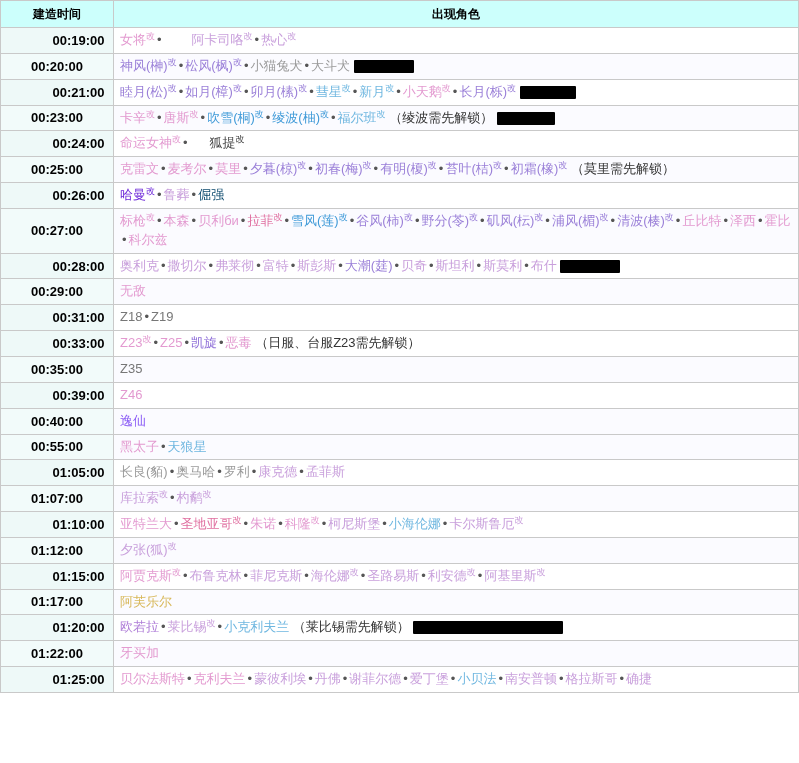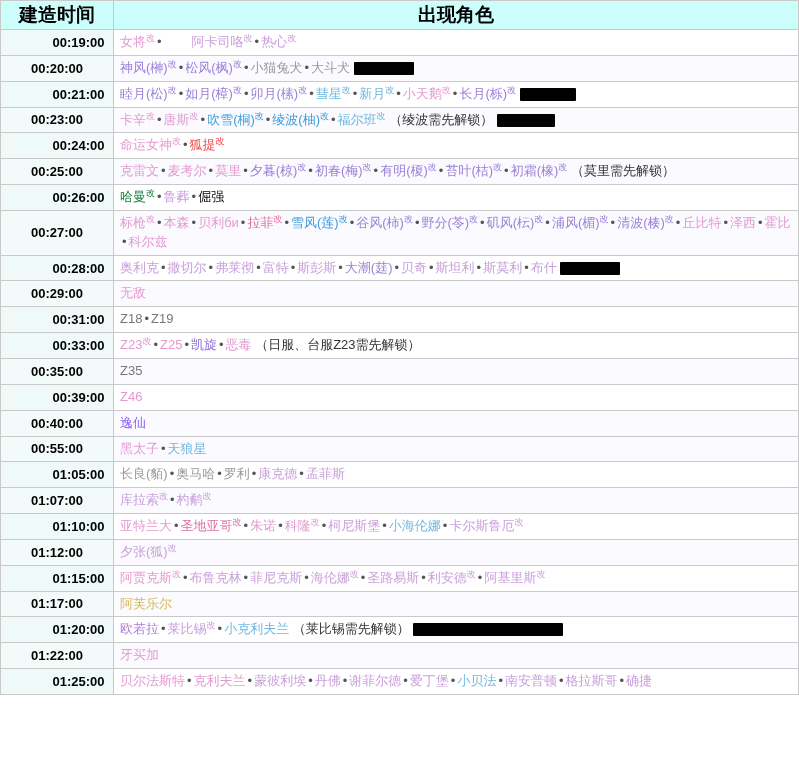--- a/index.html
+++ b/index.html
@@ -1,20 +1,20 @@
 <!DOCTYPE html>
 <html><head>
 <meta charset="utf-8">
 <style>
   html,body{margin:0;padding:0;background:#ffffff;}
   body{font-family:"Liberation Sans","DejaVu Sans",sans-serif;}
   .wrap{width:799px;}
   table{border-collapse:collapse;width:799px;table-layout:fixed;}
   th,td{border:1px solid #c9c9c9;font-size:13px;}
-  thead th{background:#ccfffc;color:#000;font-weight:bold;font-size:19px;height:24px;text-align:center;}
+  thead th{background:#ccfffc;color:#000;font-weight:bold;font-size:12px;height:24px;text-align:center;}
   th.c-time{width:110px;}
   td.c-time{width:110px;text-align:center;background:#f2fbfa;font-weight:bold;font-size:13px;color:#000;height:22px;}
   td.c-chars{padding:3px 6px;line-height:1.45;background:#fbfbff;}
   tr.alt td.c-time{background:#eef9f8;padding-left:44px;}
   tr.alt td.c-chars{background:#ffffff;}
   .ch{white-space:nowrap;}
   .sep{color:#555;padding:0 2px;}
   .sup{font-size:9px;vertical-align:super;line-height:0;}
   .note{color:#333;}
   .redact{display:inline-block;background:#000;height:13px;vertical-align:middle;border-radius:1px;}
@@ -42,29 +42,29 @@
         <tr class="alt">
           <td class="c-time">00:21:00</td>
           <td class="c-chars"><span class="ch" style="color: rgb(154, 127, 216);">睦月(松)<span class="sup">改</span></span><span class="sep">•</span><span class="ch" style="color: rgb(154, 127, 216);">如月(樟)<span class="sup">改</span></span><span class="sep">•</span><span class="ch" style="color: rgb(154, 127, 216);">卯月(榡)<span class="sup">改</span></span><span class="sep">•</span><span class="ch" style="color: rgb(111, 183, 224);">彗星<span class="sup">改</span></span><span class="sep">•</span><span class="ch" style="color: rgb(111, 183, 224);">新月<span class="sup">改</span></span><span class="sep">•</span><span class="ch" style="color: rgb(227, 154, 208);">小天鹅<span class="sup">改</span></span><span class="sep">•</span><span class="ch" style="color: rgb(154, 127, 216);">长月(栎)<span class="sup">改</span></span> <span class="redact" style="width: 56px;"></span></td>
         </tr>
         <tr>
           <td class="c-time">00:23:00</td>
           <td class="c-chars"><span class="ch" style="color: rgb(227, 154, 208);">卡辛<span class="sup">改</span></span><span class="sep">•</span><span class="ch" style="color: rgb(227, 154, 208);">唐斯<span class="sup">改</span></span><span class="sep">•</span><span class="ch" style="color: rgb(63, 154, 216);">吹雪(桐)<span class="sup">改</span></span><span class="sep">•</span><span class="ch" style="color: rgb(63, 154, 216);">绫波(柚)<span class="sup">改</span></span><span class="sep">•</span><span class="ch" style="color: rgb(111, 183, 224);">福尔班<span class="sup">改</span></span> <span class="ch note" style="color: rgb(51, 51, 51);">（绫波需先解锁）</span> <span class="redact" style="width: 58px;"></span></td>
         </tr>
         <tr class="alt">
           <td class="c-time">00:24:00</td>
-          <td class="c-chars"><span class="ch" style="color: rgb(227, 154, 208);">命运女神<span class="sup">改</span></span><span class="sep">•</span><span class="ch" style="color: #ef4444;">狐提<span class="sup">改</span></span></td>
+          <td class="c-chars"><span class="ch" style="color: rgb(227, 154, 208);">命运女神<span class="sup">改</span></span><span class="sep">•</span><span class="ch" style="color: #404040; margin-left: 20px;">狐提<span class="sup">改</span></span></td>
         </tr>
         <tr>
           <td class="c-time">00:25:00</td>
           <td class="c-chars"><span class="ch" style="color: rgb(227, 154, 208);">克雷文</span><span class="sep">•</span><span class="ch" style="color: rgb(227, 154, 208);">麦考尔</span><span class="sep">•</span><span class="ch" style="color: rgb(227, 154, 208);">莫里</span><span class="sep">•</span><span class="ch" style="color: rgb(154, 127, 216);">夕暮(椋)<span class="sup">改</span></span><span class="sep">•</span><span class="ch" style="color: rgb(154, 127, 216);">初春(梅)<span class="sup">改</span></span><span class="sep">•</span><span class="ch" style="color: rgb(154, 127, 216);">有明(榎)<span class="sup">改</span></span><span class="sep">•</span><span class="ch" style="color: rgb(154, 127, 216);">苔叶(桔)<span class="sup">改</span></span><span class="sep">•</span><span class="ch" style="color: rgb(154, 127, 216);">初霜(橡)<span class="sup">改</span></span> <span class="ch note" style="color: rgb(51, 51, 51);">（莫里需先解锁）</span></td>
         </tr>
         <tr class="alt">
           <td class="c-time">00:26:00</td>
-          <td class="c-chars"><span class="ch" style="color: #15803d;">哈曼<span class="sup">改</span></span><span class="sep">•</span><span class="ch" style="color: rgb(201, 160, 220);">鲁葬</span><span class="sep">•</span><span class="ch" style="color: #000000; text-align: right;">倔强</span></td>
+          <td class="c-chars"><span class="ch" style="color: #6d28d9;">哈曼<span class="sup">改</span></span><span class="sep">•</span><span class="ch" style="color: rgb(201, 160, 220);">鲁葬</span><span class="sep">•</span><span class="ch" style="color: #0c4a6e; text-align: right;">倔强</span></td>
         </tr>
         <tr>
           <td class="c-time">00:27:00</td>
           <td class="c-chars"><span class="ch" style="color: rgb(227, 154, 208);">标枪<span class="sup">改</span></span><span class="sep">•</span><span class="ch" style="color: rgb(227, 154, 208);">本森</span><span class="sep">•</span><span class="ch" style="color: rgb(227, 154, 208);">贝利би</span><span class="sep">•</span><span class="ch" style="color: rgb(224, 111, 160);">拉菲<span class="sup">改</span></span><span class="sep">•</span><span class="ch" style="color: rgb(63, 154, 216);">雪风(莲)<span class="sup">改</span></span><span class="sep">•</span><span class="ch" style="color: rgb(154, 127, 216);">谷风(柿)<span class="sup">改</span></span><span class="sep">•</span><span class="ch" style="color: rgb(154, 127, 216);">野分(苓)<span class="sup">改</span></span><span class="sep">•</span><span class="ch" style="color: rgb(154, 127, 216);">矶风(枟)<span class="sup">改</span></span><span class="sep">•</span><span class="ch" style="color: rgb(154, 127, 216);">浦风(楣)<span class="sup">改</span></span><span class="sep">•</span><span class="ch" style="color: rgb(154, 127, 216);">清波(楱)<span class="sup">改</span></span><span class="sep">•</span><span class="ch" style="color: rgb(227, 154, 208);">丘比特</span><span class="sep">•</span><span class="ch" style="color: rgb(227, 154, 208);">泽西</span><span class="sep">•</span><span class="ch" style="color: rgb(227, 154, 208);">霍比</span><span class="sep">•</span><span class="ch" style="color: rgb(227, 154, 208);">科尔兹</span></td>
         </tr>
         <tr class="alt">
           <td class="c-time">00:28:00</td>
           <td class="c-chars"><span class="ch" style="color: rgb(201, 160, 220);">奥利克</span><span class="sep">•</span><span class="ch" style="color: rgb(201, 160, 220);">撒切尔</span><span class="sep">•</span><span class="ch" style="color: rgb(201, 160, 220);">弗莱彻</span><span class="sep">•</span><span class="ch" style="color: rgb(201, 160, 220);">富特</span><span class="sep">•</span><span class="ch" style="color: rgb(201, 160, 220);">斯彭斯</span><span class="sep">•</span><span class="ch" style="color: rgb(154, 127, 216);">大潮(莛)</span><span class="sep">•</span><span class="ch" style="color: rgb(201, 160, 220);">贝奇</span><span class="sep">•</span><span class="ch" style="color: rgb(201, 160, 220);">斯坦利</span><span class="sep">•</span><span class="ch" style="color: rgb(201, 160, 220);">斯莫利</span><span class="sep">•</span><span class="ch" style="color: rgb(201, 160, 220);">布什</span> <span class="redact" style="width: 60px;"></span></td>
         </tr>
         <tr>

